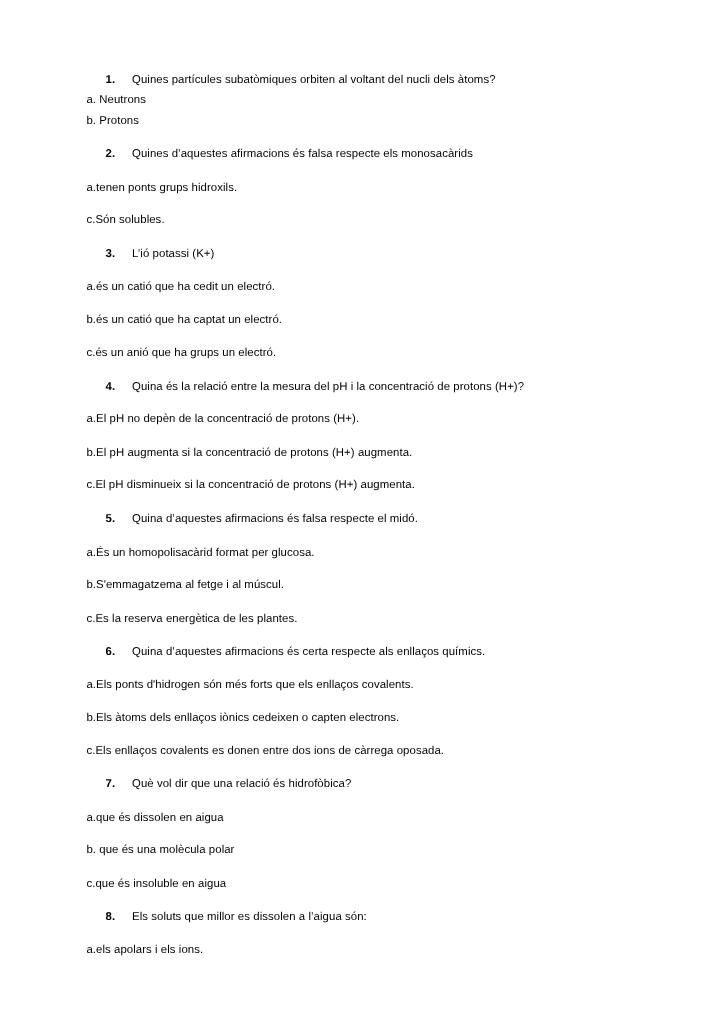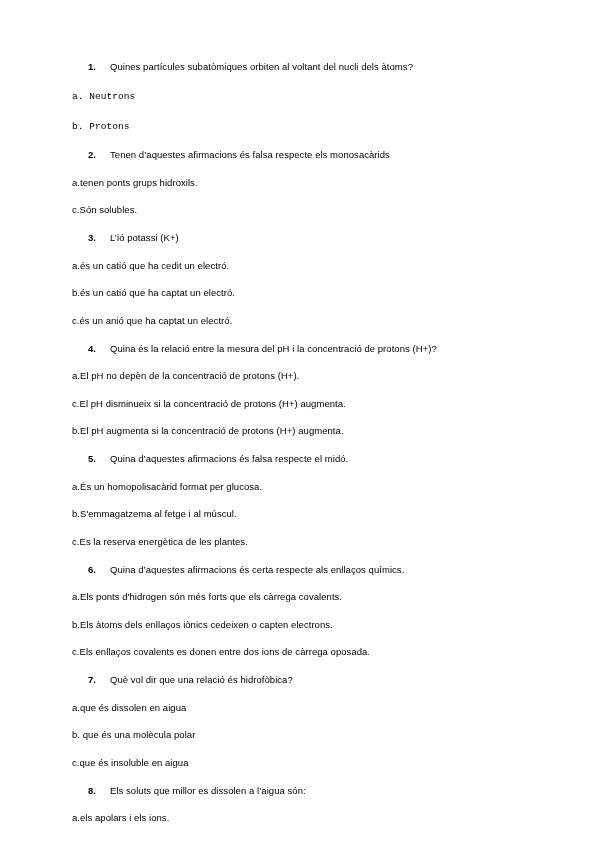--- a/index.html
+++ b/index.html
@@ -59,22 +59,21 @@
     font-size: 9.5px;
     line-height: 14px;
     margin: 0;
     padding: 0;
     white-space: pre;
     letter-spacing: 0.05px;
   }
 
   
   .block-tight .option {
-    margin-top: 16px;
-    font-family: Liberation Mono, monospace;
+    margin-top: 3px;
   }
   .block-tight .question {
     margin-bottom: 0;
   }
 
   
   .block-loose .question {
     margin-top: 14px;
     margin-bottom: 0;
   }
@@ -99,58 +98,58 @@
         <div class="question">
           <span class="q-num">1.</span>
           <span class="q-text">Quines partícules subatòmiques orbiten al voltant del nucli dels àtoms?</span>
         </div>
         <div class="option">a. Neutrons</div>
         <div class="option">b. Protons</div>
       </div>
       <div class="block block-loose">
         <div class="question">
           <span class="q-num">2.</span>
-          <span class="q-text">Tenen d’aquestes afirmacions és falsa respecte els monosacàrids</span>
+          <span class="q-text">Quines d’aquestes afirmacions és falsa respecte els monosacàrids</span>
         </div>
         <div class="option">a.tenen ponts grups hidroxils.</div>
         <div class="option">c.Són solubles.</div>
       </div>
       <div class="block block-loose">
         <div class="question">
           <span class="q-num">3.</span>
           <span class="q-text">L’ió potassi (K+)</span>
         </div>
         <div class="option">a.és un catió que ha cedit un electró.</div>
         <div class="option">b.és un catió que ha captat un electró.</div>
-        <div class="option">c.és un anió que ha captat un electró.</div>
+        <div class="option">c.és un anió que ha grups un electró.</div>
       </div>
       <div class="block block-loose">
         <div class="question">
           <span class="q-num">4.</span>
           <span class="q-text">Quina és la relació entre la mesura del pH i la concentració de protons (H+)?</span>
         </div>
         <div class="option">a.El pH no depèn de la concentració de protons (H+).</div>
+        <div class="option">b.El pH augmenta si la concentració de protons (H+) augmenta.</div>
         <div class="option">c.El pH disminueix si la concentració de protons (H+) augmenta.</div>
-        <div class="option">b.El pH augmenta si la concentració de protons (H+) augmenta.</div>
       </div>
       <div class="block block-loose">
         <div class="question">
           <span class="q-num">5.</span>
           <span class="q-text">Quina d’aquestes afirmacions és falsa respecte el midó.</span>
         </div>
         <div class="option">a.És un homopolisacàrid format per glucosa.</div>
         <div class="option">b.S'emmagatzema al fetge i al múscul.</div>
         <div class="option">c.Es la reserva energètica de les plantes.</div>
       </div>
       <div class="block block-loose">
         <div class="question">
           <span class="q-num">6.</span>
           <span class="q-text">Quina d’aquestes afirmacions és certa respecte als enllaços químics.</span>
         </div>
-        <div class="option">a.Els ponts d'hidrogen són més forts que els càrrega covalents.</div>
+        <div class="option">a.Els ponts d'hidrogen són més forts que els enllaços covalents.</div>
         <div class="option">b.Els àtoms dels enllaços iònics cedeixen o capten electrons.</div>
         <div class="option">c.Els enllaços covalents es donen entre dos ions de càrrega oposada.</div>
       </div>
       <div class="block block-loose">
         <div class="question">
           <span class="q-num">7.</span>
           <span class="q-text">Què vol dir que una relació és hidrofòbica?</span>
         </div>
         <div class="option">a.que és dissolen en aigua</div>
         <div class="option">b. que és una molècula polar</div>

